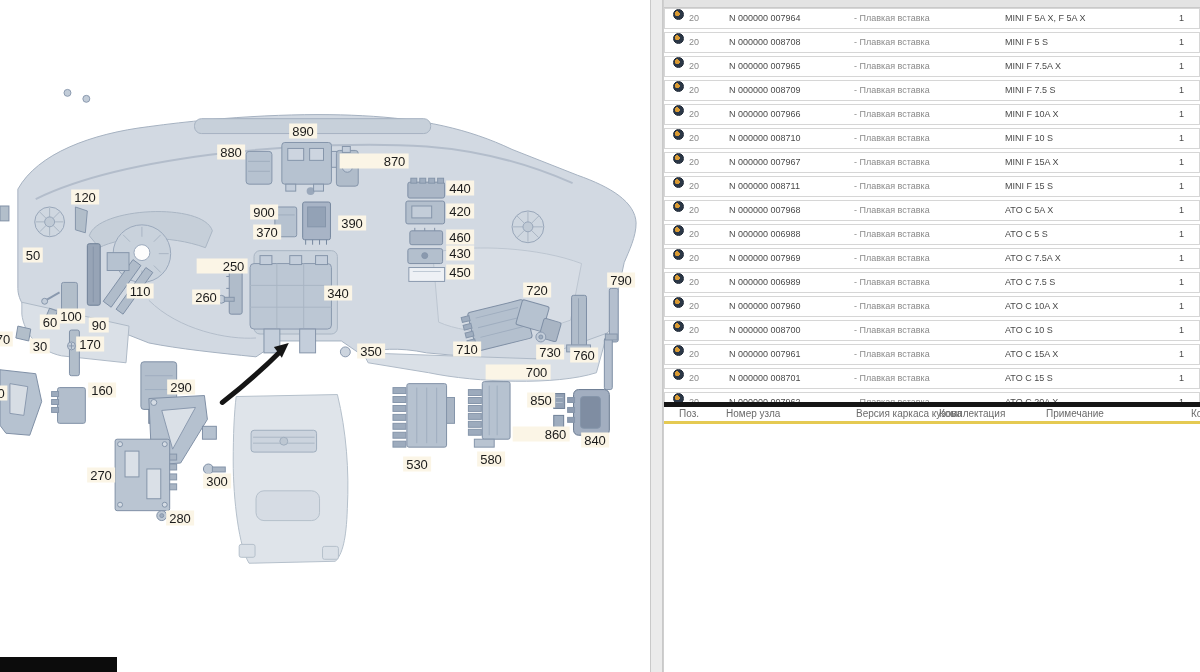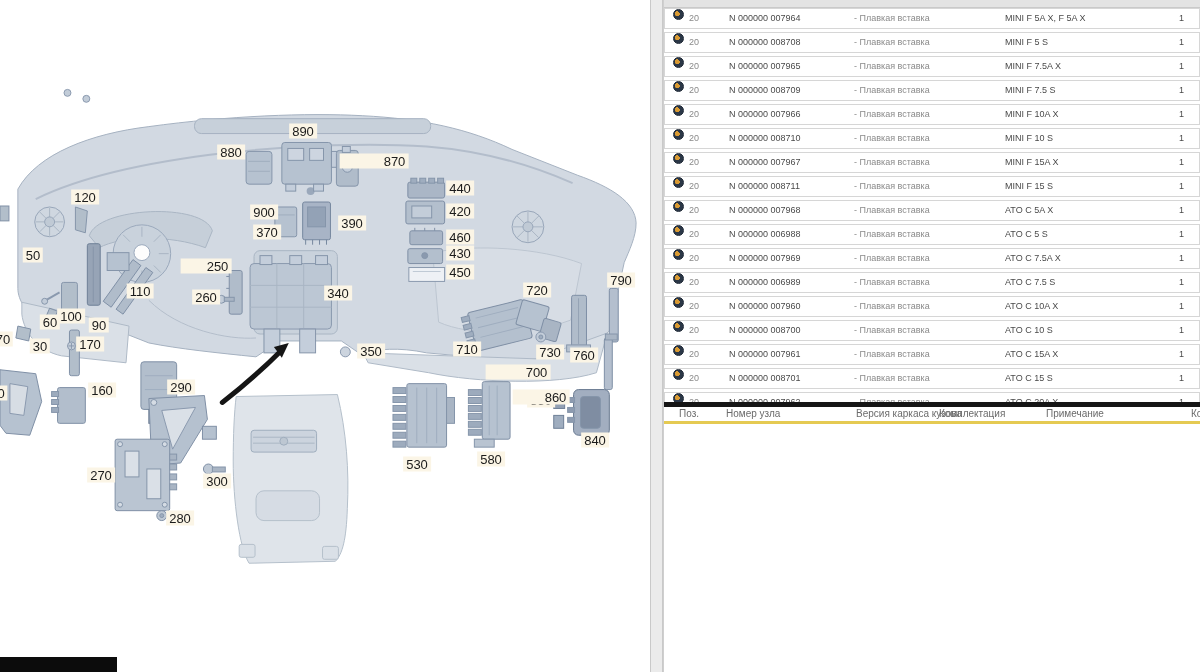--- a/index.html
+++ b/index.html
@@ -318,40 +318,40 @@
         <div class="callout" style="left: 460px; top: 188px;">440</div>
         <div class="callout" style="left: 460px; top: 211px;">420</div>
         <div class="callout" style="left: 264px; top: 212px;">900</div>
         <div class="callout" style="left: 267px; top: 232px;">370</div>
         <div class="callout" style="left: 352px; top: 223px;">390</div>
         <div class="callout" style="left: 460px; top: 237px;">460</div>
         <div class="callout" style="left: 460px; top: 253px;">430</div>
         <div class="callout" style="left: 460px; top: 272px;">450</div>
         <div class="callout" style="left: 85px; top: 197px;">120</div>
         <div class="callout" style="left: 33px; top: 255px;">50</div>
-        <div class="callout" style="left: 206px; top: 266px; padding-left: 26px;">250</div>
+        <div class="callout" style="left: 222px; top: 266px; padding-left: 26px;">250</div>
         <div class="callout" style="left: 140px; top: 291px;">110</div>
         <div class="callout" style="left: 206px; top: 297px;">260</div>
         <div class="callout" style="left: 338px; top: 293px;">340</div>
         <div class="callout" style="left: 537px; top: 290px;">720</div>
         <div class="callout" style="left: 621px; top: 280px;">790</div>
         <div class="callout" style="left: 50px; top: 322px;">60</div>
         <div class="callout" style="left: 71px; top: 316px;">100</div>
         <div class="callout" style="left: 99px; top: 325px;">90</div>
         <div class="callout" style="left: 40px; top: 346px;">30</div>
         <div class="callout" style="left: 90px; top: 344px;">170</div>
         <div class="callout" style="left: 371px; top: 351px; text-align: right;">350</div>
         <div class="callout" style="left: 467px; top: 349px;">710</div>
         <div class="callout" style="left: 518px; top: 372px; padding-left: 40px;">700</div>
         <div class="callout" style="left: 550px; top: 352px;">730</div>
         <div class="callout" style="left: 584px; top: 355px;">760</div>
         <div class="callout" style="left: 102px; top: 390px;">160</div>
         <div class="callout" style="left: 181px; top: 387px;">290</div>
         <div class="callout" style="left: 541px; top: 400px;">850</div>
-        <div class="callout" style="left: 541px; top: 397px; padding-left: 32px;">860</div>
+        <div class="callout" style="left: 541px; top: 434px; padding-left: 32px;">860</div>
         <div class="callout" style="left: 595px; top: 440px;">840</div>
         <div class="callout" style="left: 491px; top: 459px;">580</div>
         <div class="callout" style="left: 417px; top: 464px;">530</div>
         <div class="callout" style="left: 101px; top: 475px;">270</div>
         <div class="callout" style="left: 217px; top: 481px;">300</div>
         <div class="callout" style="left: 180px; top: 518px;">280</div>
         <div class="callout" style="left: 3px; top: 339px;">70</div>
         <div class="callout" style="left: 1px; top: 393px;">0</div>
       </div>
   </div>

